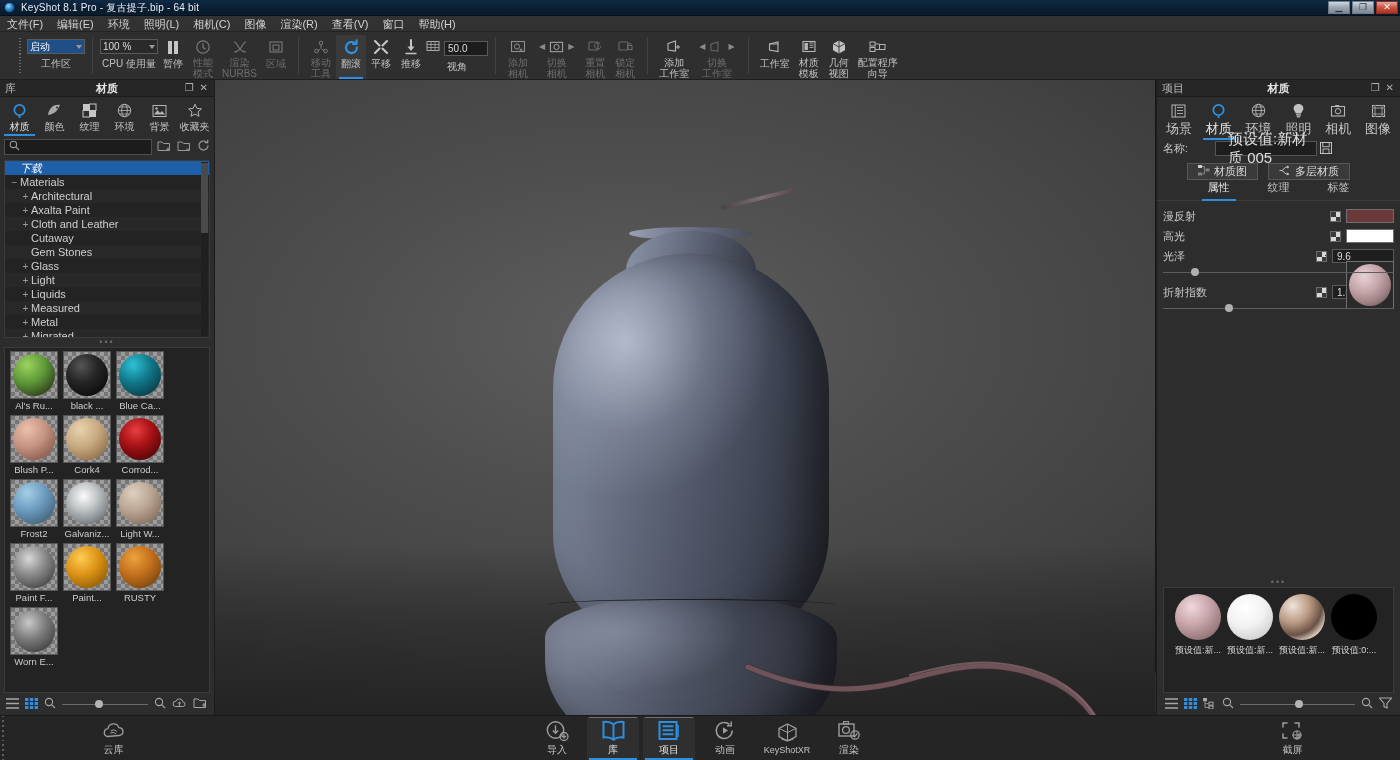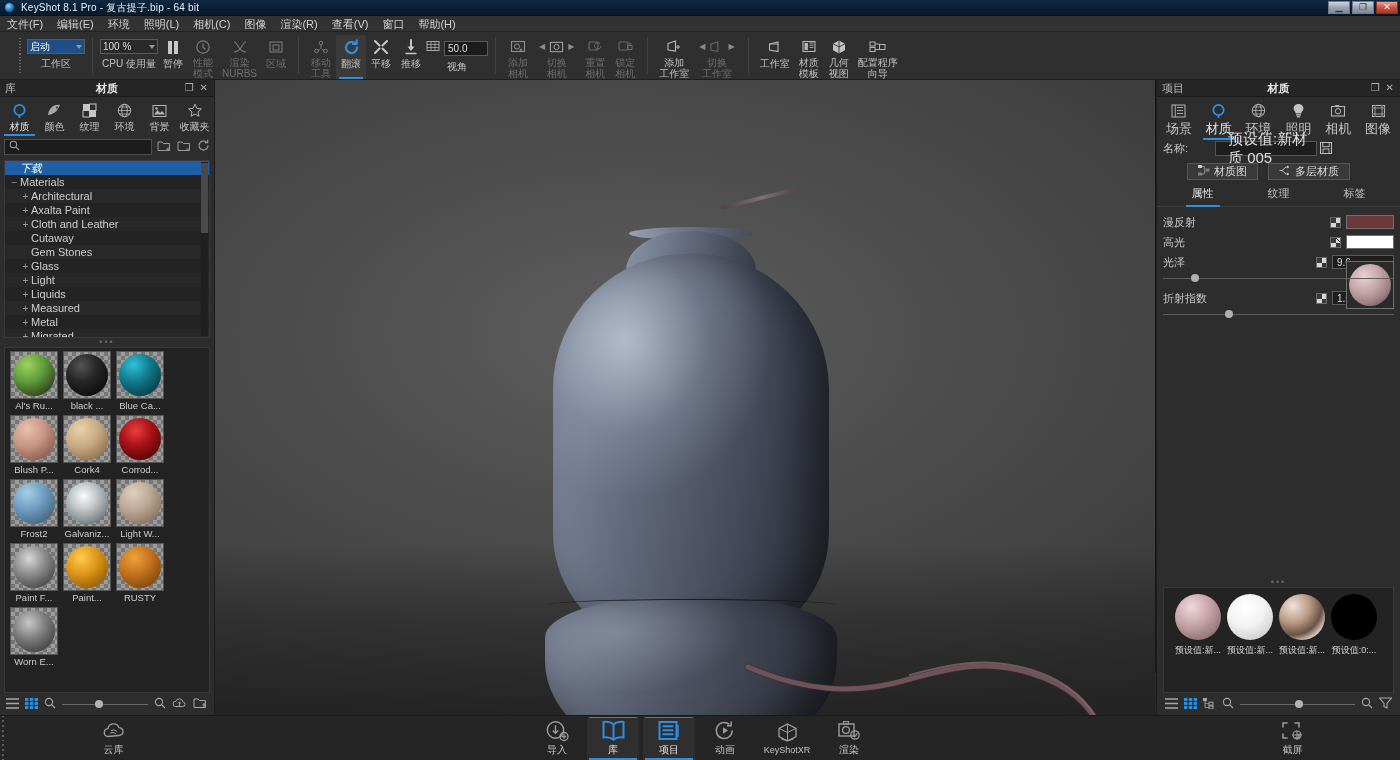--- a/index.html
+++ b/index.html
@@ -244,21 +244,21 @@
     font-size:11px; display:flex; align-items:center; justify-content:center; gap:4px; padding:0 10px;
     cursor:default;
   }
   .pbtn .gi { font-size:9px; color:#bdbdbd;}
   .selectbox {
     width:92px; height:15px; background:#3a3a3a; border:1px solid #585858; color:#dedede;
     font-size:11px; display:flex; align-items:center; padding:0 4px; margin-left:auto;
   }
   .selectbox .carat { margin-left:auto; border-left:3px solid transparent; border-right:3px solid transparent; border-top:4px solid #9a9a9a;}
 
-  .subtabs { display:flex; justify-content:center; gap:46px; margin-top:6px; border-bottom:1px solid #3c3c3c; padding-bottom:3px;}
+  .subtabs { display:flex; justify-content:center; gap:30px; border-bottom:1px solid #3c3c3c; padding-bottom:3px;}
   .subtab { font-size:11px; color:#c3c3c3; position:relative; padding:0 4px 2px; }
   .subtab.active { color:#e8e8e8; }
   .subtab.active::after { content:""; position:absolute; left:-2px; right:-2px; bottom:-4px; height:2px; background:#2e8fe0;}
 
   .props { padding:6px 6px 0;}
   .prow { display:flex; align-items:center; height:18px; margin-bottom:2px;}
   .plabel { font-size:11px; color:#c7c7c7; flex:1;}
   .chk {
     width:11px; height:11px; margin-right:5px; flex:none;
     background-image:

